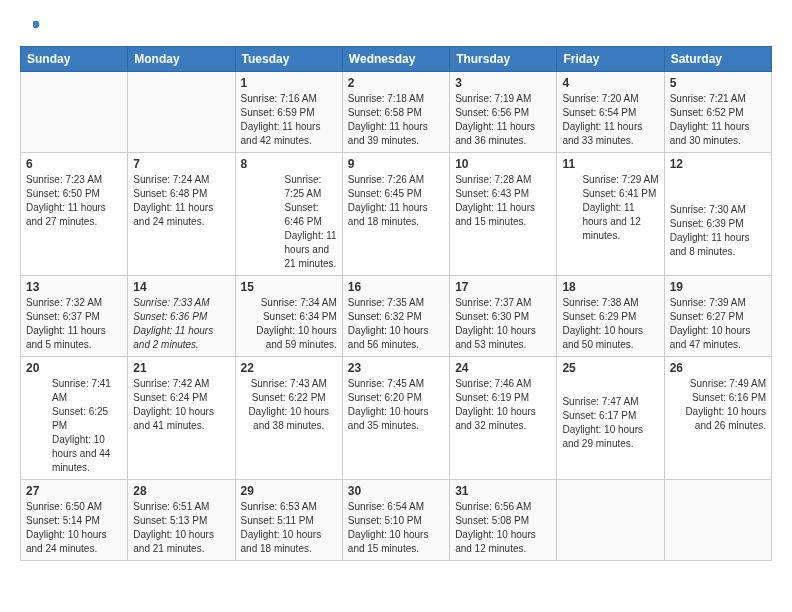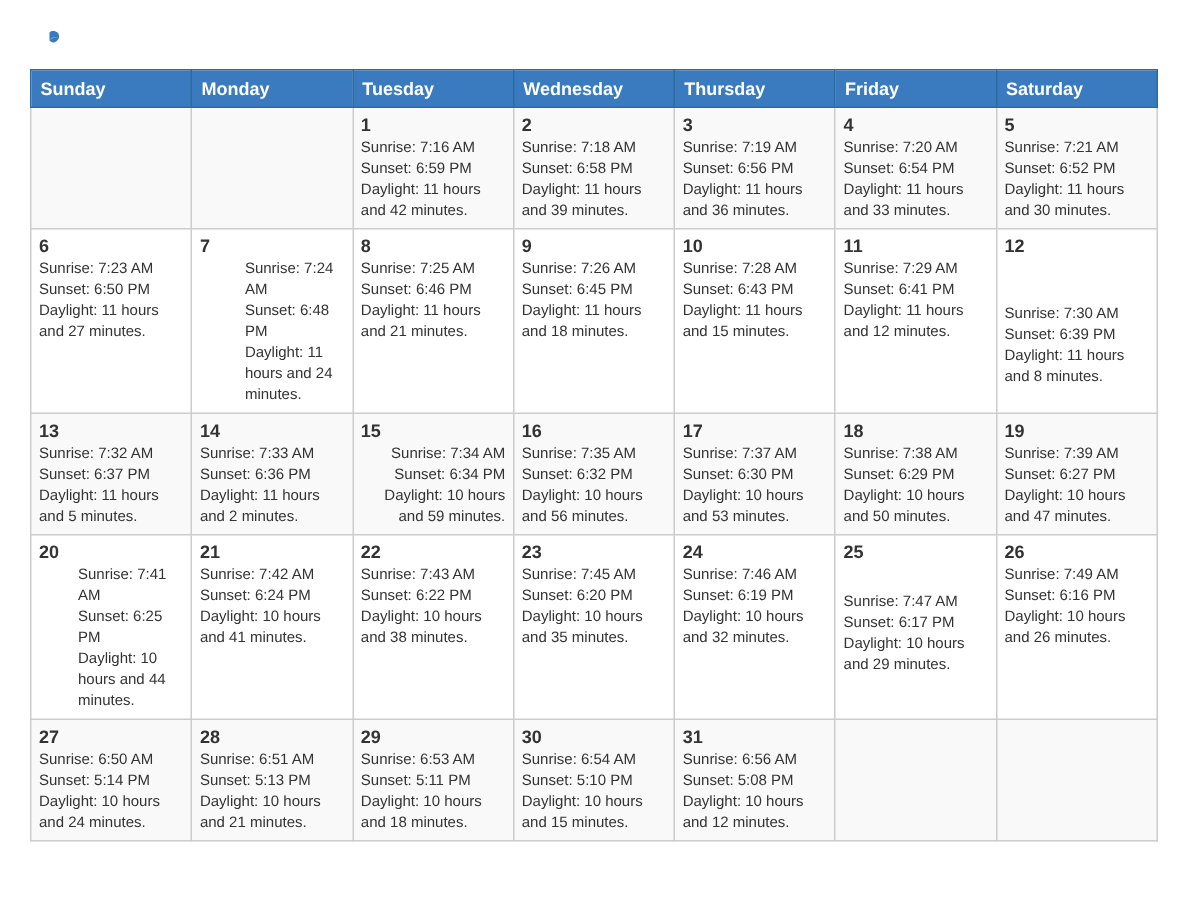--- a/index.html
+++ b/index.html
@@ -171,65 +171,65 @@
         </tr>
         <tr>
           <td>
             <span class="day-num">6</span>
             <div class="day-info" style="white-space: pre-line;">Sunrise: 7:23 AM
 Sunset: 6:50 PM
 Daylight: 11 hours and 27 minutes.</div>
           </td>
           <td>
             <span class="day-num">7</span>
-            <div class="day-info" style="white-space: pre-line; margin-left: 30px;">Sunrise: 7:24 AM
+            <div class="day-info" style="white-space: pre-line;">Sunrise: 7:24 AM
 Sunset: 6:48 PM
 Daylight: 11 hours and 24 minutes.</div>
           </td>
           <td>
             <span class="day-num">8</span>
-            <div class="day-info" style="white-space: pre-line;">Sunrise: 7:25 AM
+            <div class="day-info" style="white-space: pre-line; margin-left: 44px;">Sunrise: 7:25 AM
 Sunset: 6:46 PM
 Daylight: 11 hours and 21 minutes.</div>
           </td>
           <td>
             <span class="day-num">9</span>
             <div class="day-info" style="white-space: pre-line;">Sunrise: 7:26 AM
 Sunset: 6:45 PM
 Daylight: 11 hours and 18 minutes.</div>
           </td>
           <td>
             <span class="day-num">10</span>
             <div class="day-info" style="white-space: pre-line;">Sunrise: 7:28 AM
 Sunset: 6:43 PM
 Daylight: 11 hours and 15 minutes.</div>
           </td>
           <td>
             <span class="day-num">11</span>
-            <div class="day-info" style="white-space: pre-line;">Sunrise: 7:29 AM
+            <div class="day-info" style="white-space: pre-line; margin-left: 20px;">Sunrise: 7:29 AM
 Sunset: 6:41 PM
 Daylight: 11 hours and 12 minutes.</div>
           </td>
           <td>
             <span class="day-num">12</span>
             <div class="day-info" style="white-space: pre-line; margin-top: 32px;">Sunrise: 7:30 AM
 Sunset: 6:39 PM
 Daylight: 11 hours and 8 minutes.</div>
           </td>
         </tr>
         <tr>
           <td>
             <span class="day-num">13</span>
             <div class="day-info" style="white-space: pre-line;">Sunrise: 7:32 AM
 Sunset: 6:37 PM
 Daylight: 11 hours and 5 minutes.</div>
           </td>
           <td>
             <span class="day-num">14</span>
-            <div class="day-info" style="white-space: pre-line;">Sunrise: 7:33 AM
+            <div class="day-info" style="white-space: pre-line; font-style: italic;">Sunrise: 7:33 AM
 Sunset: 6:36 PM
 Daylight: 11 hours and 2 minutes.</div>
           </td>
           <td>
             <span class="day-num">15</span>
             <div class="day-info" style="white-space: pre-line; text-align: right;">Sunrise: 7:34 AM
 Sunset: 6:34 PM
 Daylight: 10 hours and 59 minutes.</div>
           </td>
           <td>
@@ -265,21 +265,21 @@
 Daylight: 10 hours and 44 minutes.</div>
           </td>
           <td>
             <span class="day-num">21</span>
             <div class="day-info" style="white-space: pre-line;">Sunrise: 7:42 AM
 Sunset: 6:24 PM
 Daylight: 10 hours and 41 minutes.</div>
           </td>
           <td>
             <span class="day-num">22</span>
-            <div class="day-info" style="white-space: pre-line;">Sunrise: 7:43 AM
+            <div class="day-info" style="white-space: pre-line; text-align: center;">Sunrise: 7:43 AM
 Sunset: 6:22 PM
 Daylight: 10 hours and 38 minutes.</div>
           </td>
           <td>
             <span class="day-num">23</span>
             <div class="day-info" style="white-space: pre-line;">Sunrise: 7:45 AM
 Sunset: 6:20 PM
 Daylight: 10 hours and 35 minutes.</div>
           </td>
           <td>
@@ -289,21 +289,21 @@
 Daylight: 10 hours and 32 minutes.</div>
           </td>
           <td>
             <span class="day-num">25</span>
             <div class="day-info" style="white-space: pre-line; margin-top: 20px;">Sunrise: 7:47 AM
 Sunset: 6:17 PM
 Daylight: 10 hours and 29 minutes.</div>
           </td>
           <td>
             <span class="day-num">26</span>
-            <div class="day-info" style="white-space: pre-line;">Sunrise: 7:49 AM
+            <div class="day-info" style="white-space: pre-line; text-align: right;">Sunrise: 7:49 AM
 Sunset: 6:16 PM
 Daylight: 10 hours and 26 minutes.</div>
           </td>
         </tr>
         <tr>
           <td>
             <span class="day-num">27</span>
             <div class="day-info" style="white-space: pre-line;">Sunrise: 6:50 AM
 Sunset: 5:14 PM
 Daylight: 10 hours and 24 minutes.</div>

